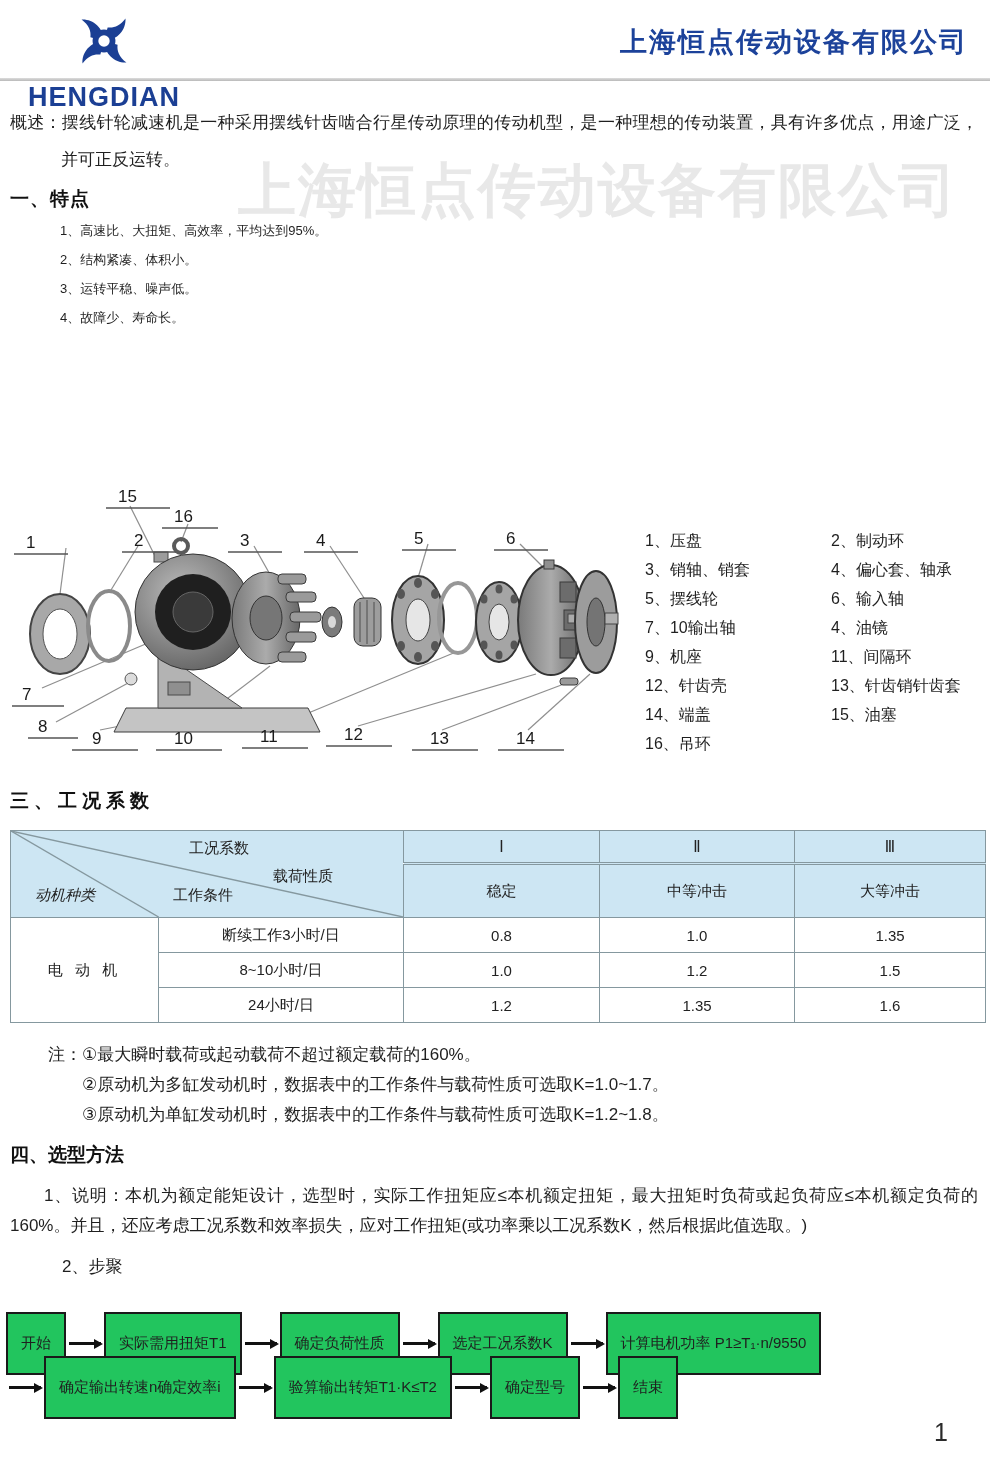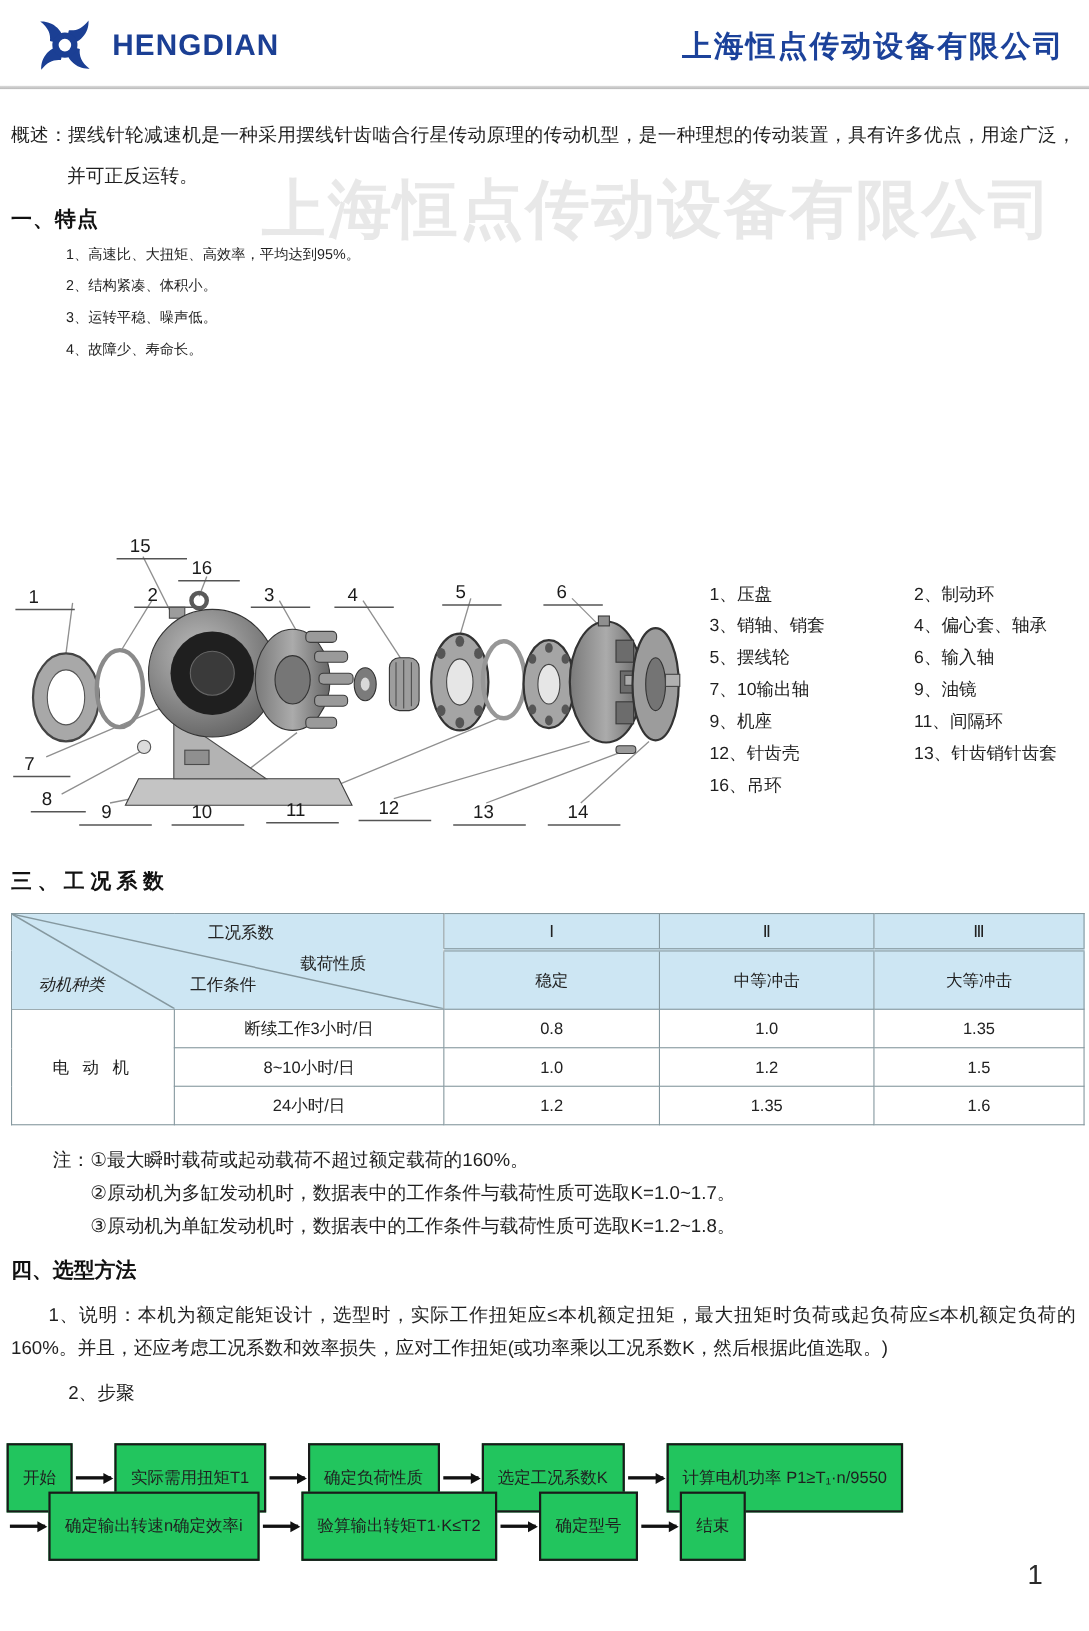--- a/index.html
+++ b/index.html
@@ -9,21 +9,21 @@
     position: relative;
     width: 990px; height: 1483px;
     margin: 0 auto;
     background: #ffffff;
     color: #1f1f1f;
     overflow: hidden;
   }
 
   
   .header { position:absolute; top:0; left:0; width:100%; height:78px; }
-  .logo-wrap { position:absolute; left:28px; top:12px; display:flex; align-items:center; gap:12px; }
+  .logo-wrap { position:absolute; left:28px; top:12px; display:flex; align-items:center; gap:12px;flex-direction:column; }
   .logo-text { font-size:27px; font-weight:bold; letter-spacing:1px; color:#1b3f94; }
   .company-name {
     position:absolute; right:22px; top:24px;
     font-size:27px; font-weight:bold; color:#1c429a;
     font-family:"Liberation Serif","DejaVu Serif",serif;
     letter-spacing:2px;
   }
   .header-rule { position:absolute; top:78px; left:0; width:100%; height:3px;
     background:linear-gradient(#dcdcdc,#b9b9b9); }
 
@@ -309,29 +309,33 @@
     <div class="parts-row">
       <span>3、销轴、销套</span>
       <span>4、偏心套、轴承</span>
     </div>
     <div class="parts-row">
       <span>5、摆线轮</span>
       <span>6、输入轴</span>
     </div>
     <div class="parts-row">
       <span>7、10输出轴</span>
-      <span>9、油镜</span>
+      <span>4、油镜</span>
     </div>
     <div class="parts-row">
       <span>9、机座</span>
       <span>11、间隔环</span>
     </div>
     <div class="parts-row">
       <span>12、针齿壳</span>
       <span>13、针齿销针齿套</span>
+    </div>
+    <div class="parts-row">
+      <span>14、端盖</span>
+      <span>15、油塞</span>
     </div>
     <div class="parts-row">
       <span>16、吊环</span>
       <span></span>
     </div>
   </div>
 
   <div class="coeff">
     <div class="sec-title">三、工况系数</div>
     <table class="coef-table">

